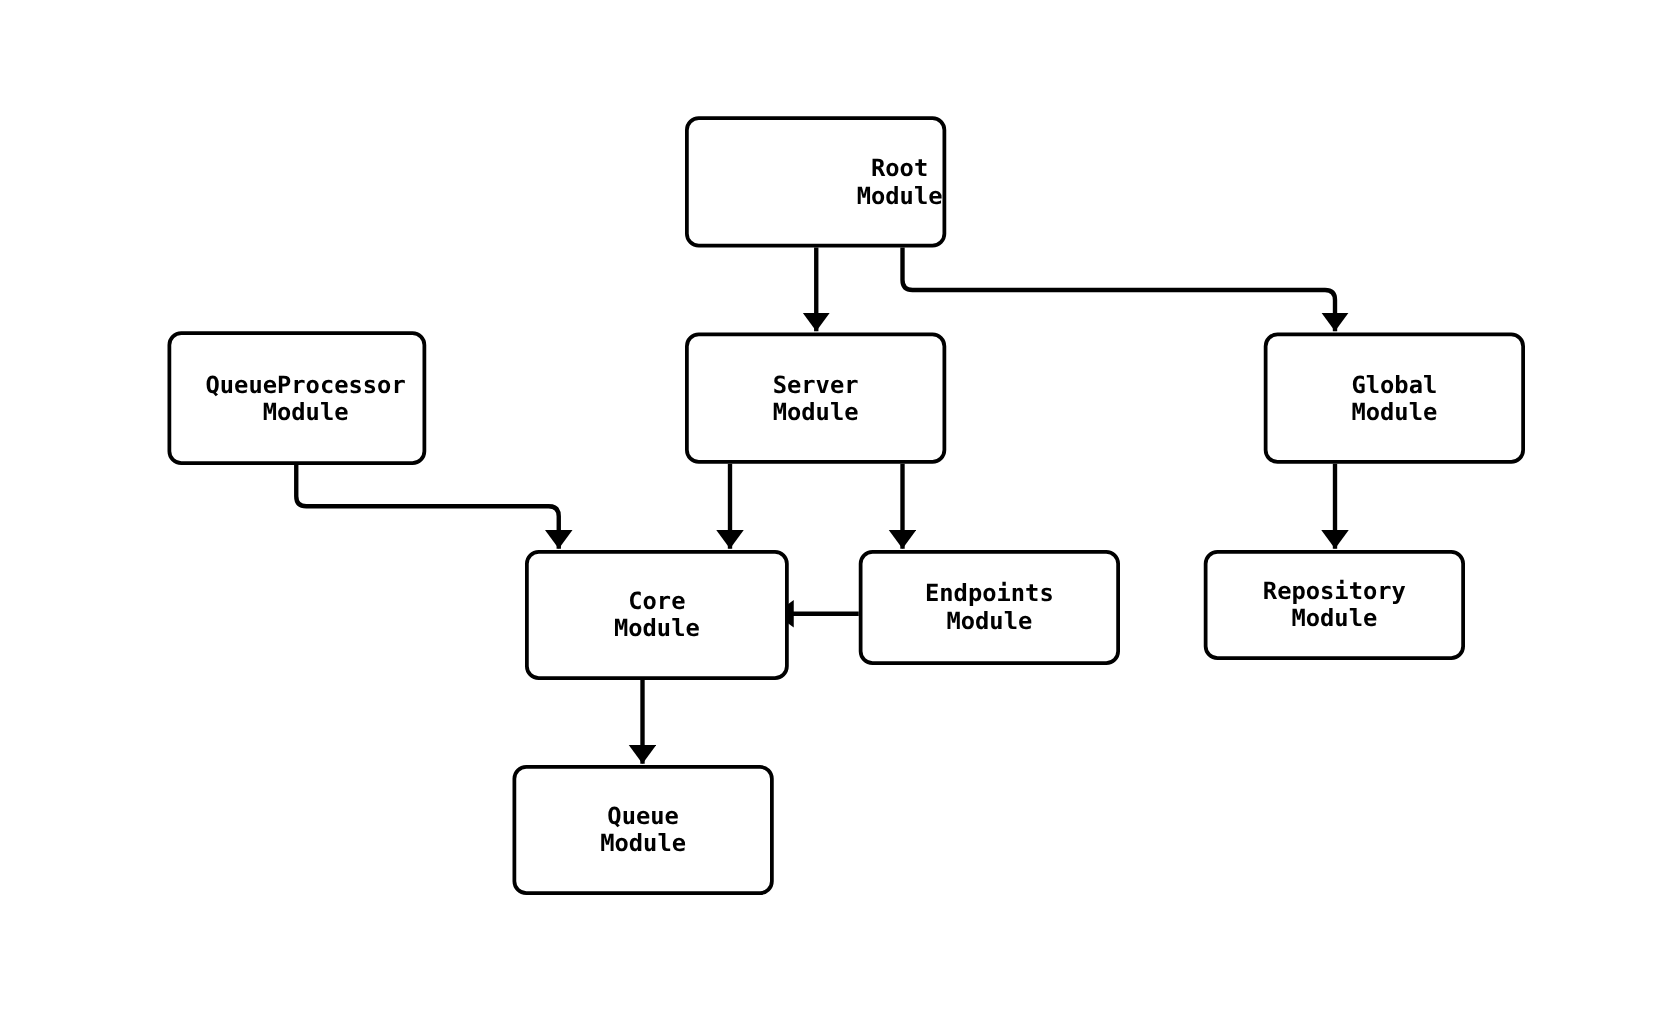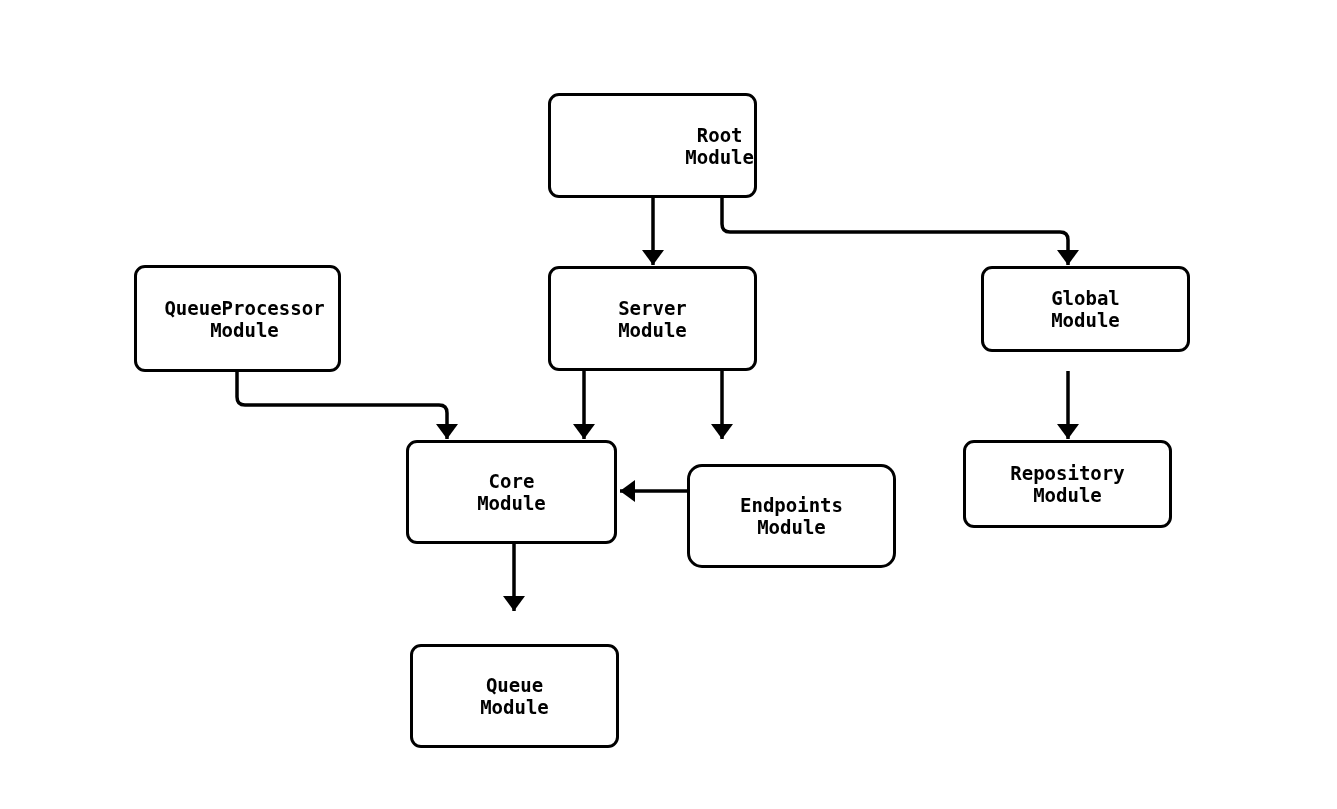--- a/index.html
+++ b/index.html
@@ -42,25 +42,25 @@
     font-size: 19px;
     line-height: 22px;
     color: #000000;
     text-align: center;
     white-space: pre-line;
   }
   
   .node-root           { left: 548px;  top: 93px;  width: 209px; height: 105px; justify-content: flex-end; }
   .node-queueprocessor { left: 134px;  top: 265px; width: 207px; height: 107px; padding-left: 14px; }
   .node-server         { left: 548px;  top: 266px; width: 209px; height: 105px; }
-  .node-global         { left: 981px;  top: 266px; width: 209px; height: 86px; }
-  .node-core           { left: 406px;  top: 440px; width: 211px; height: 104px; }
-  .node-endpoints      { left: 687px;  top: 464px; width: 209px; height: 104px; border-radius: 15px; }
+  .node-global         { left: 1011px;  top: 266px; width: 209px; height: 105px; }
+  .node-core           { left: 420px;  top: 440px; width: 211px; height: 104px; }
+  .node-endpoints      { left: 687px;  top: 440px; width: 209px; height: 92px; }
   .node-repository     { left: 963px;  top: 440px; width: 209px; height: 88px; }
-  .node-queue          { left: 410px;  top: 612px; width: 209px; height: 104px; margin-top: 32px; }
+  .node-queue          { left: 410px;  top: 612px; width: 209px; height: 104px; }
 </style>
 </head>
 <body>
 
 <div class="canvas">
 
   <svg class="edges-layer" width="1337" height="809" viewBox="0 0 1337 809" xmlns="http://www.w3.org/2000/svg">
     <defs>
       <marker id="arrowhead" markerUnits="userSpaceOnUse" markerWidth="17" markerHeight="24" refX="15" refY="11" orient="auto">
         <path d="M0,0 L15,11 L0,22 Z" fill="#000000"></path>

